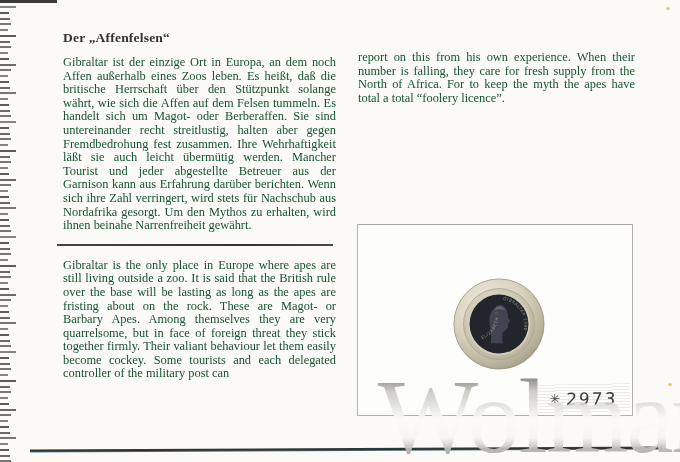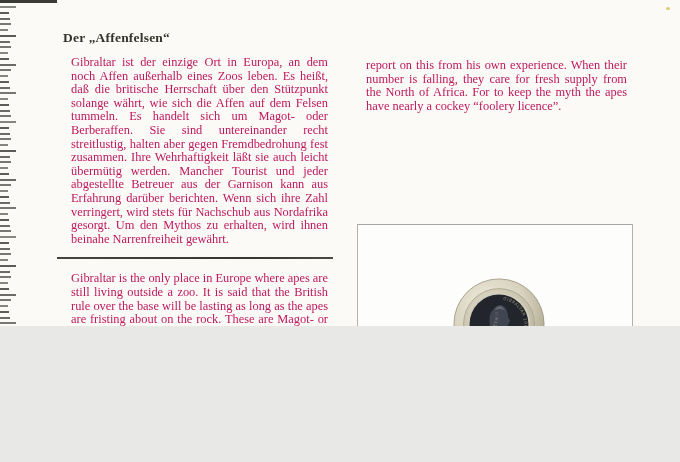--- a/index.html
+++ b/index.html
@@ -1,35 +1,35 @@
 <!DOCTYPE html>
 <html><head>
 <meta charset="utf-8">
 <style>
   html,body{margin:0;padding:0;}
   body{width:680px;height:462px;overflow:hidden;background:#e8e8e6;}
   #page{
-    position:relative;width:680px;height:326px;overflow:hidden;
+    position:relative;width:680px;height:462px;overflow:hidden;
     background:#fbfaf6;
     font-family:"Liberation Serif","DejaVu Serif",serif;
     color:#3b3a32;
   }
   
   #ruler{position:absolute;left:0;top:0;width:22px;height:462px;z-index:3;}
   #ruler .tick{position:absolute;left:0;height:2px;background:#4e4e4a;}
   #ruler-cap{position:absolute;left:0;top:0;width:57px;height:3px;background:#3a3a36;z-index:3;}
   
   .col{position:absolute;text-align:justify;}
   #col-left{left:63px;top:30px;width:273px;}
   #col-right{left:358px;top:51px;width:277px;}
   h2.sect{
     font-size:13.5px;font-weight:bold;margin:0 0 10px 0;letter-spacing:.2px;color:#34332c;
   }
   p.body{
-    font-size:12.4px;line-height:13.6px;margin:8px;text-align:justify;color:#be185d;
+    font-size:12.4px;line-height:13.6px;margin:0;text-align:justify;color:#14532d;
   }
   #separator{
     height:2px;background:linear-gradient(90deg,#45443e,#36352f 70%,#4a4942);
     margin:11px 8px 13px -6px;width:276px;
   }
   #h-english{margin-top:0;}
   
   #coin-frame{
     position:absolute;left:357px;top:224px;width:274px;height:190px;
     border:1px solid #b3b1ad;background:#fdfdfb;z-index:1;
@@ -163,21 +163,21 @@
     </div>
 
   <div id="col-left" class="col">
     <h2 class="sect">Der „Affenfelsen“</h2>
     <p class="body">Gibraltar ist der einzige Ort in Europa, an dem noch Affen außerhalb eines Zoos leben. Es heißt, daß die britische Herrschaft über den Stützpunkt solange währt, wie sich die Affen auf dem Felsen tummeln. Es handelt sich um Magot- oder Berberaffen. Sie sind untereinander recht streitlustig, halten aber gegen Fremdbedrohung fest zusammen. Ihre Wehrhaftigkeit läßt sie auch leicht übermütig werden. Mancher Tourist und jeder abgestellte Betreuer aus der Garnison kann aus Erfahrung darüber berichten. Wenn sich ihre Zahl verringert, wird stets für Nachschub aus Nordafrika gesorgt. Um den Mythos zu erhalten, wird ihnen beinahe Narrenfreiheit gewährt.</p>
     <div id="separator"></div>
     <p class="body">Gibraltar is the only place in Europe where apes are still living outside a zoo. It is said that the British rule over the base will be lasting as long as the apes are fristing about on the rock. These are Magot- or Barbary Apes. Among themselves they are very quarrelsome, but in face of foreign threat they stick together firmly. Their valiant behaviour let them easily become cockey. Some tourists and each delegated controller of the military post can</p>
   </div>
 
   <div id="col-right" class="col">
-    <p class="body">report on this from his own experience. When their number is falling, they care for fresh supply from the North of Africa. For to keep the myth the apes have nearly a cockey “foolery licence”.</p>
+    <p class="body">report on this from his own experience. When their number is falling, they care for fresh supply from the North of Africa. For to keep the myth the apes have total a total “foolery licence”.</p>
   </div>
 
   <div id="coin-frame"></div>
 
   <svg id="coin" viewBox="0 0 100 100">
     <defs>
       <radialGradient id="capsuleGrad" cx="38%" cy="32%" r="75%">
         <stop offset="0%" stop-color="#f2efe2"></stop>
         <stop offset="55%" stop-color="#d8d2bd"></stop>
         <stop offset="85%" stop-color="#b7b19a"></stop>

